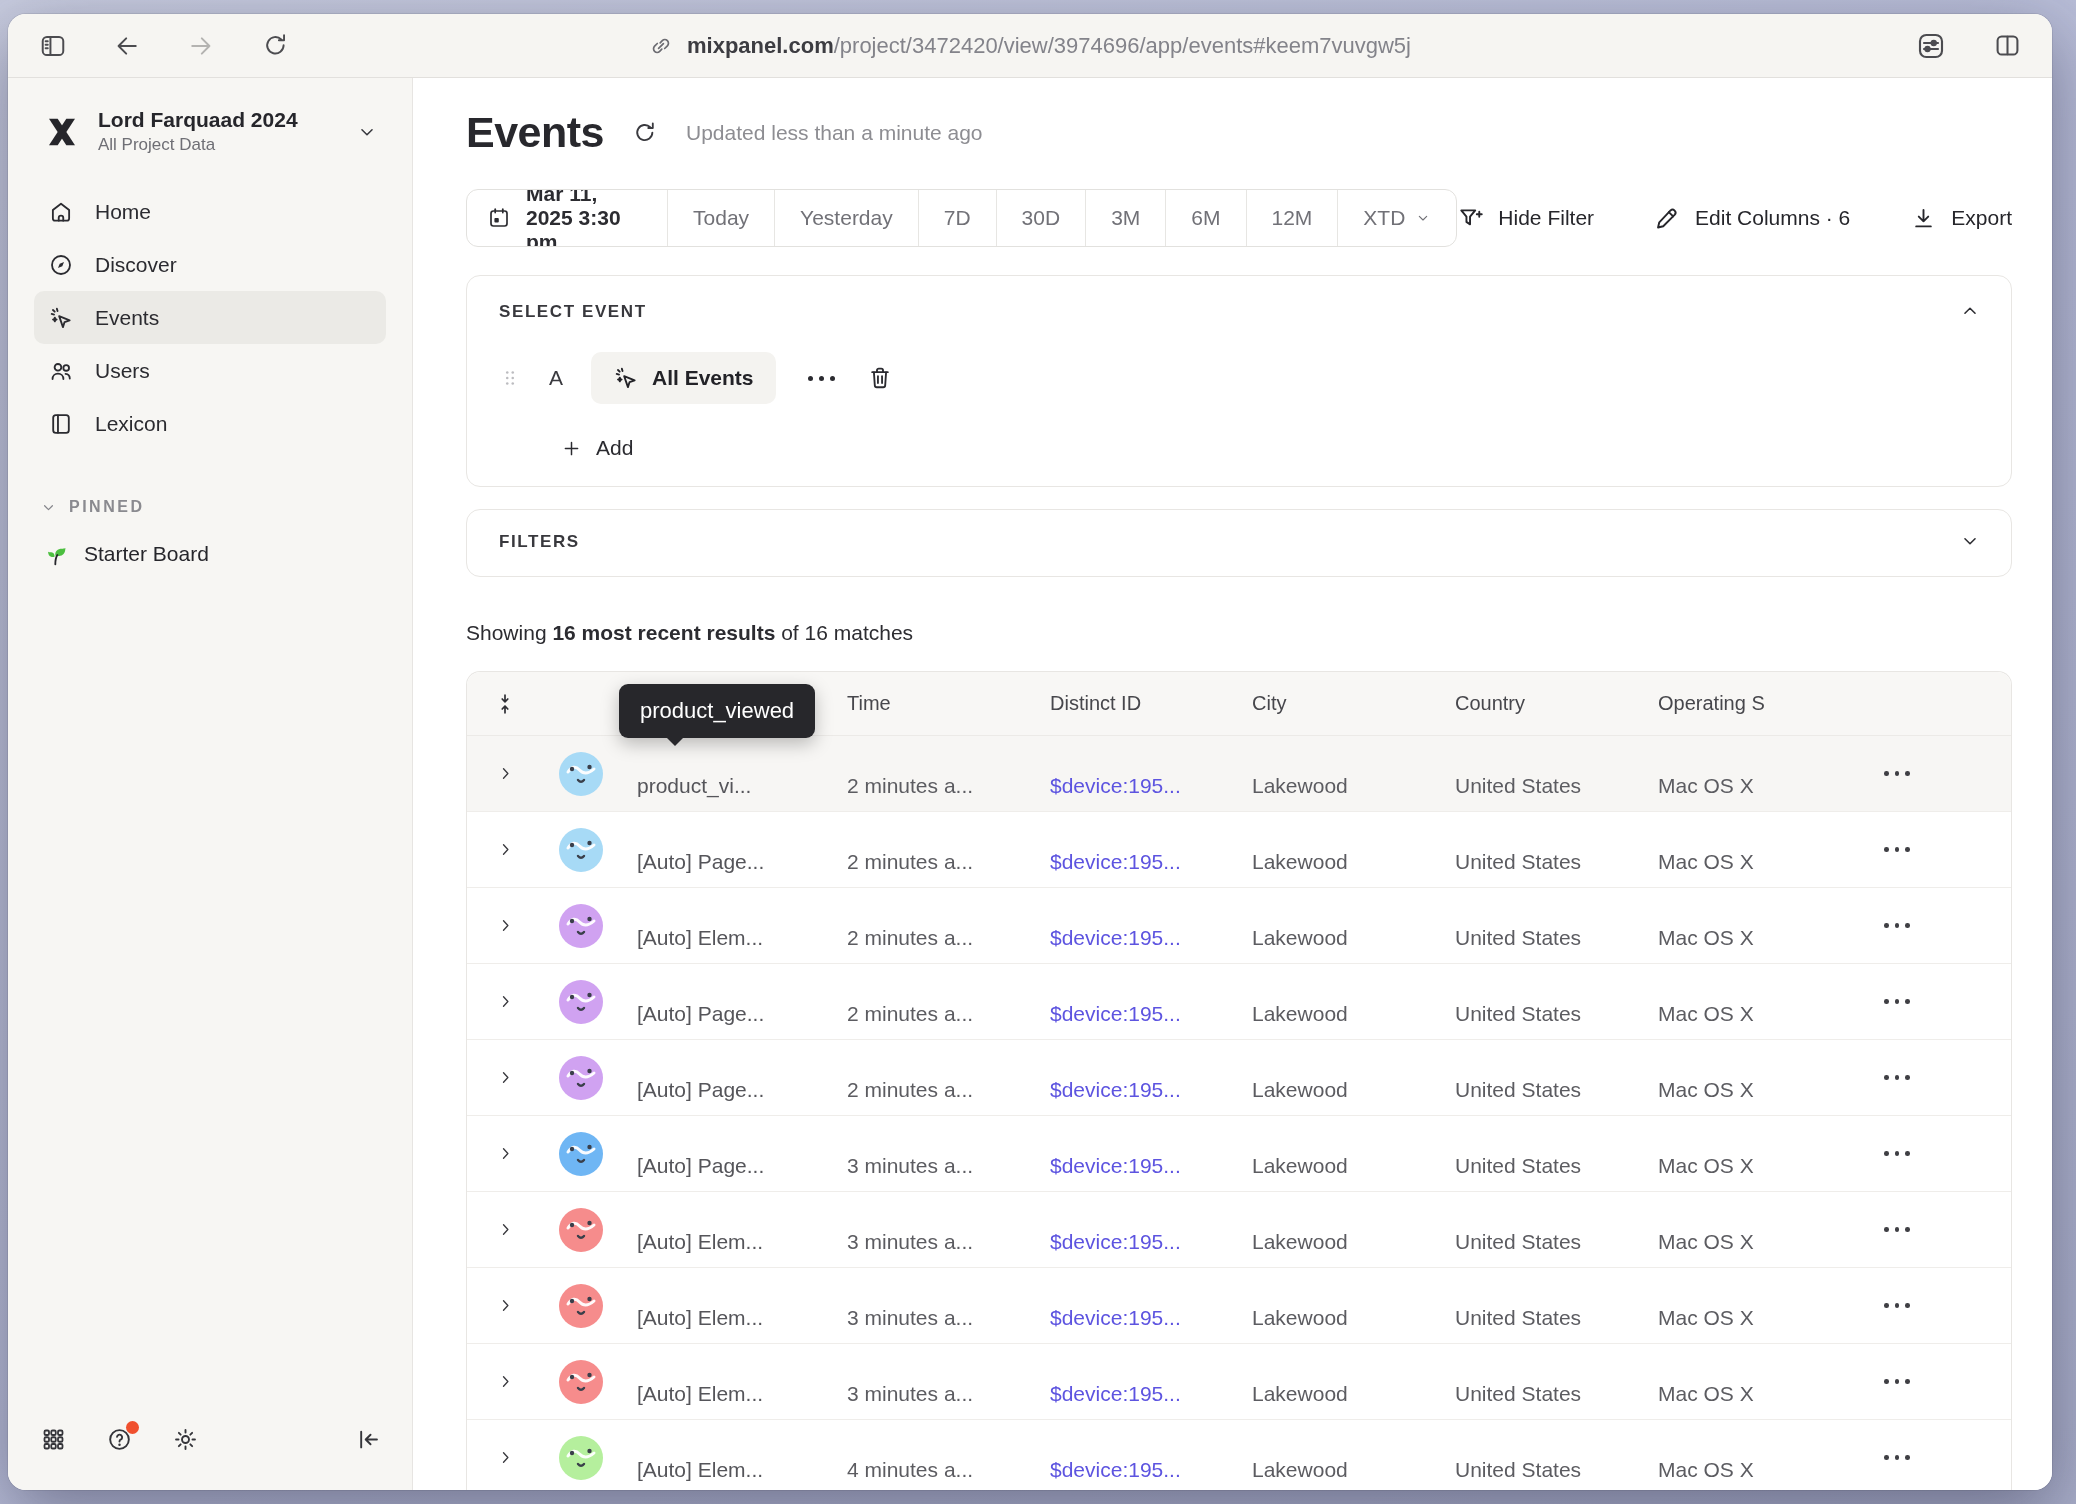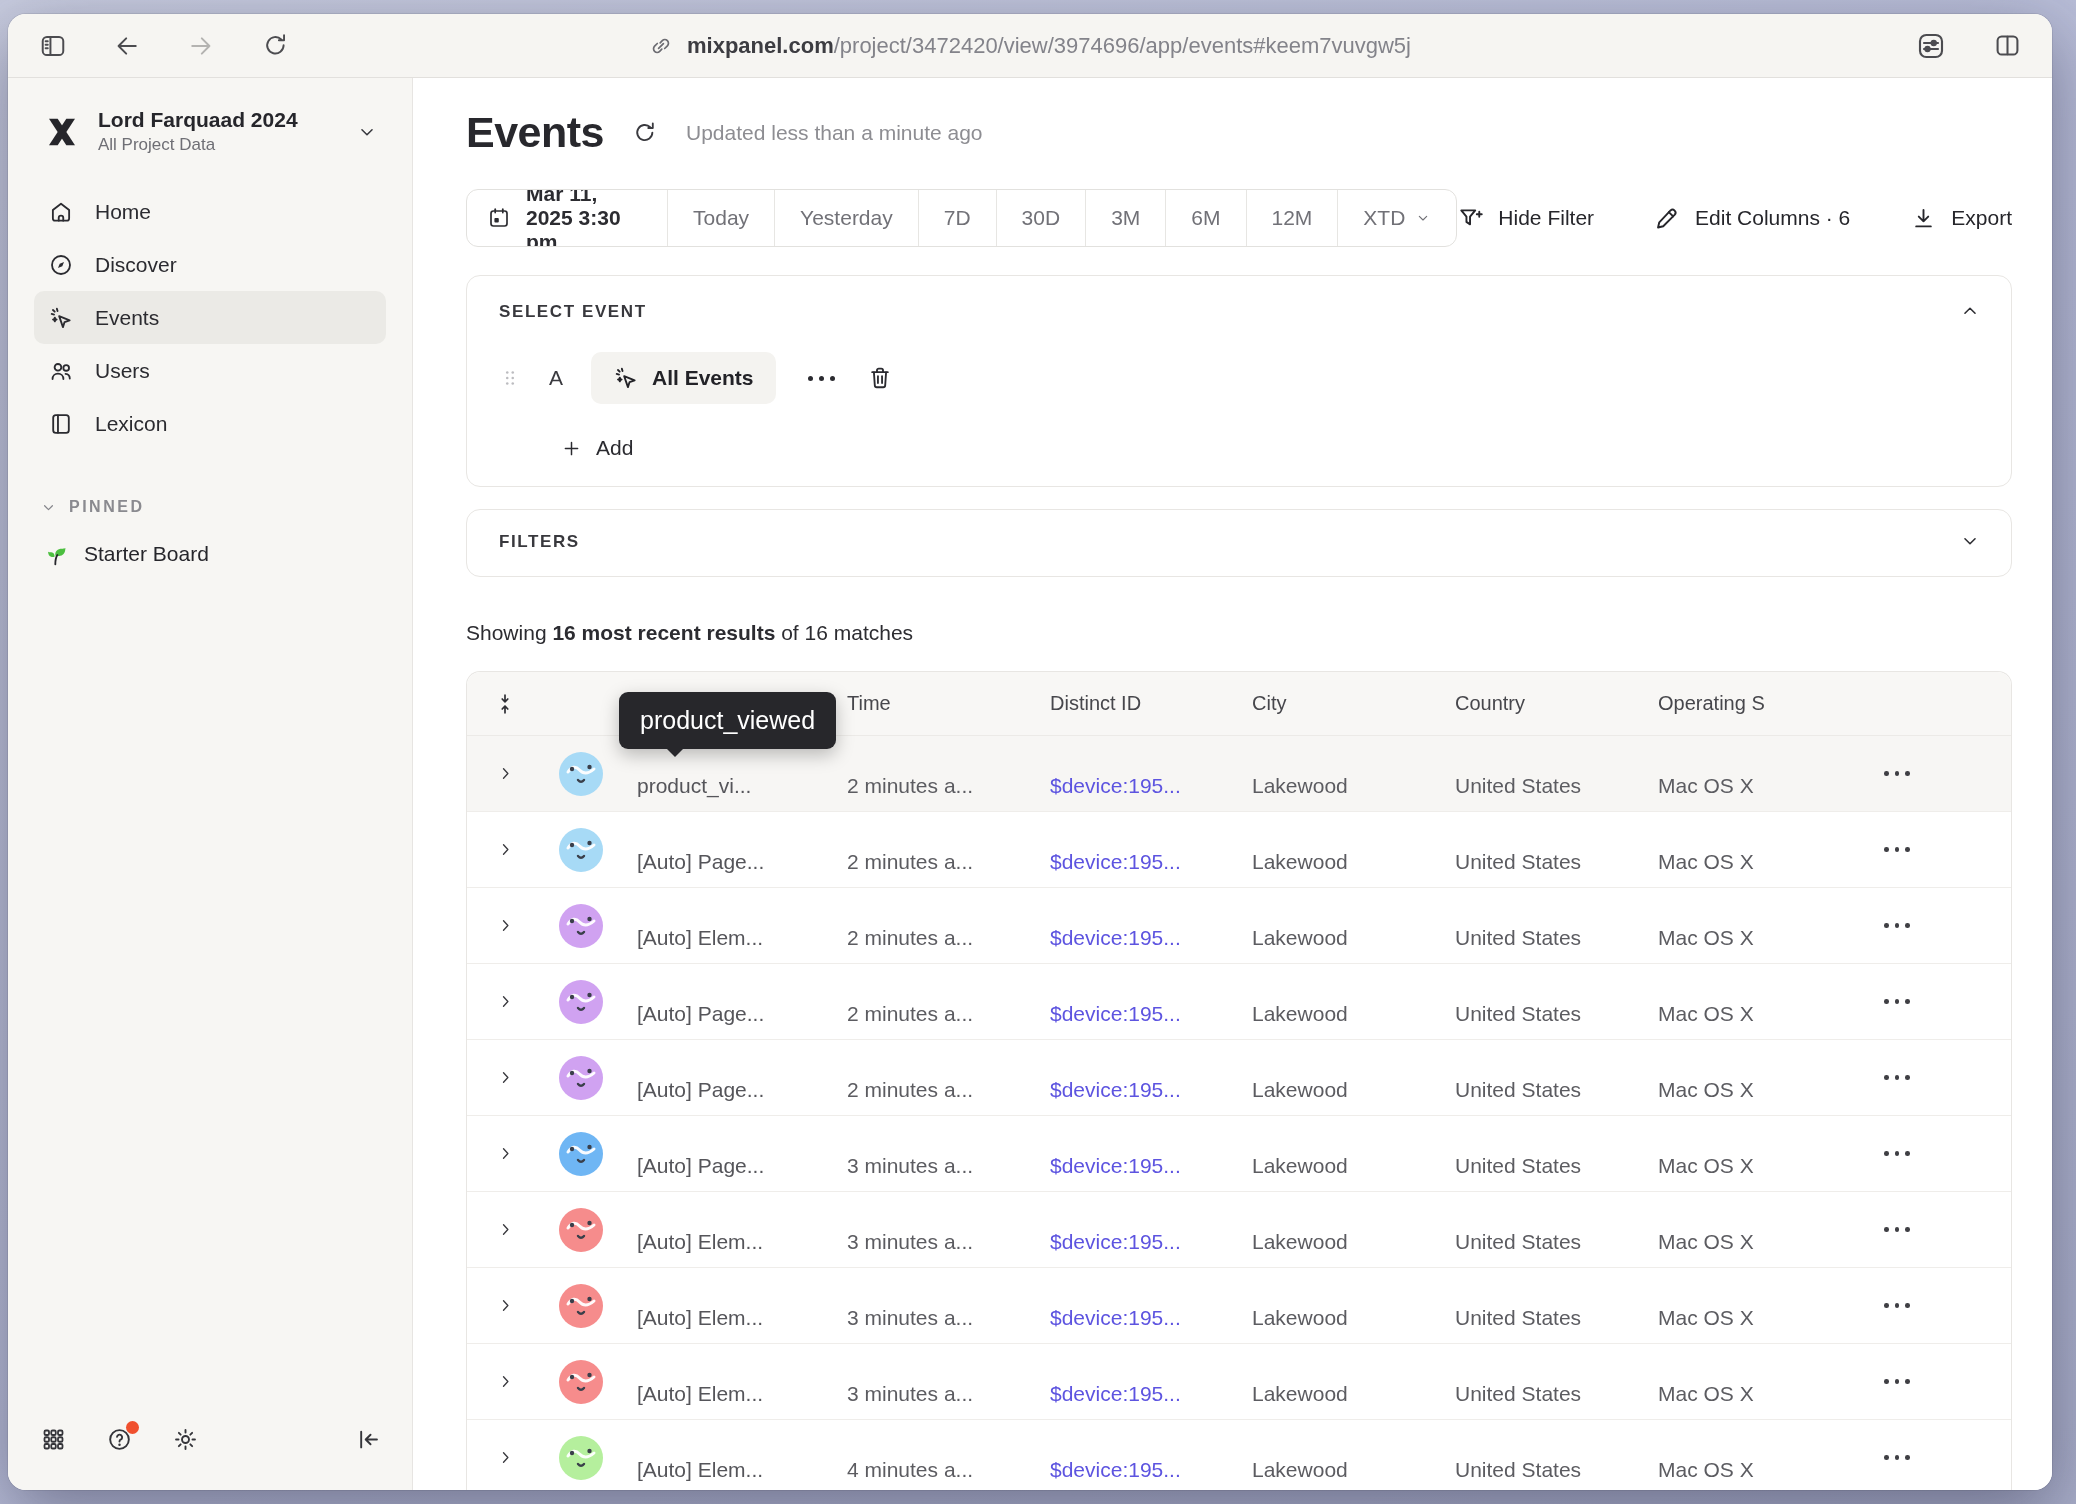--- a/index.html
+++ b/index.html
@@ -145,22 +145,22 @@
   .trow.hover { background:#f7f6f4; }
   .td { padding-left:22px; white-space:nowrap; overflow:hidden;margin-top:25px; }
   .td-expand { justify-self:center; color:#3a3a3f; }
   .avatar { width:44px; height:44px; border-radius:50%; margin-left:16px; overflow:hidden; }
   .td-name { color:#55555a; }
   .td-link { color:var(--accent,#5d54e0); }
   .row-kebab { display:flex; gap:6px; align-items:center; margin-left:26px; }
   .row-kebab i { width:4.6px; height:4.6px; border-radius:50%; background:#3f3f44; }
 
   .tooltip {
-    position:absolute; top:20px; left:152px; z-index:5;
-    background:var(--tooltip,#27272b); color:#fff; font-size:25px; font-weight:500;
+    position:absolute; top:12px; left:152px; z-index:5;
+    background:var(--tooltip,#27272b); color:#fff; font-size:22px; font-weight:500;
     padding:14px 21px; border-radius:9px; box-shadow:0 6px 18px rgba(0,0,0,.25);
     white-space:nowrap;
   }
   .tooltip::after {
     content:""; position:absolute; left:46px; bottom:-18px;
     border:10px solid transparent; border-top-color:var(--tooltip,#27272b);
   }
 </style>
 </head>
 <body>

